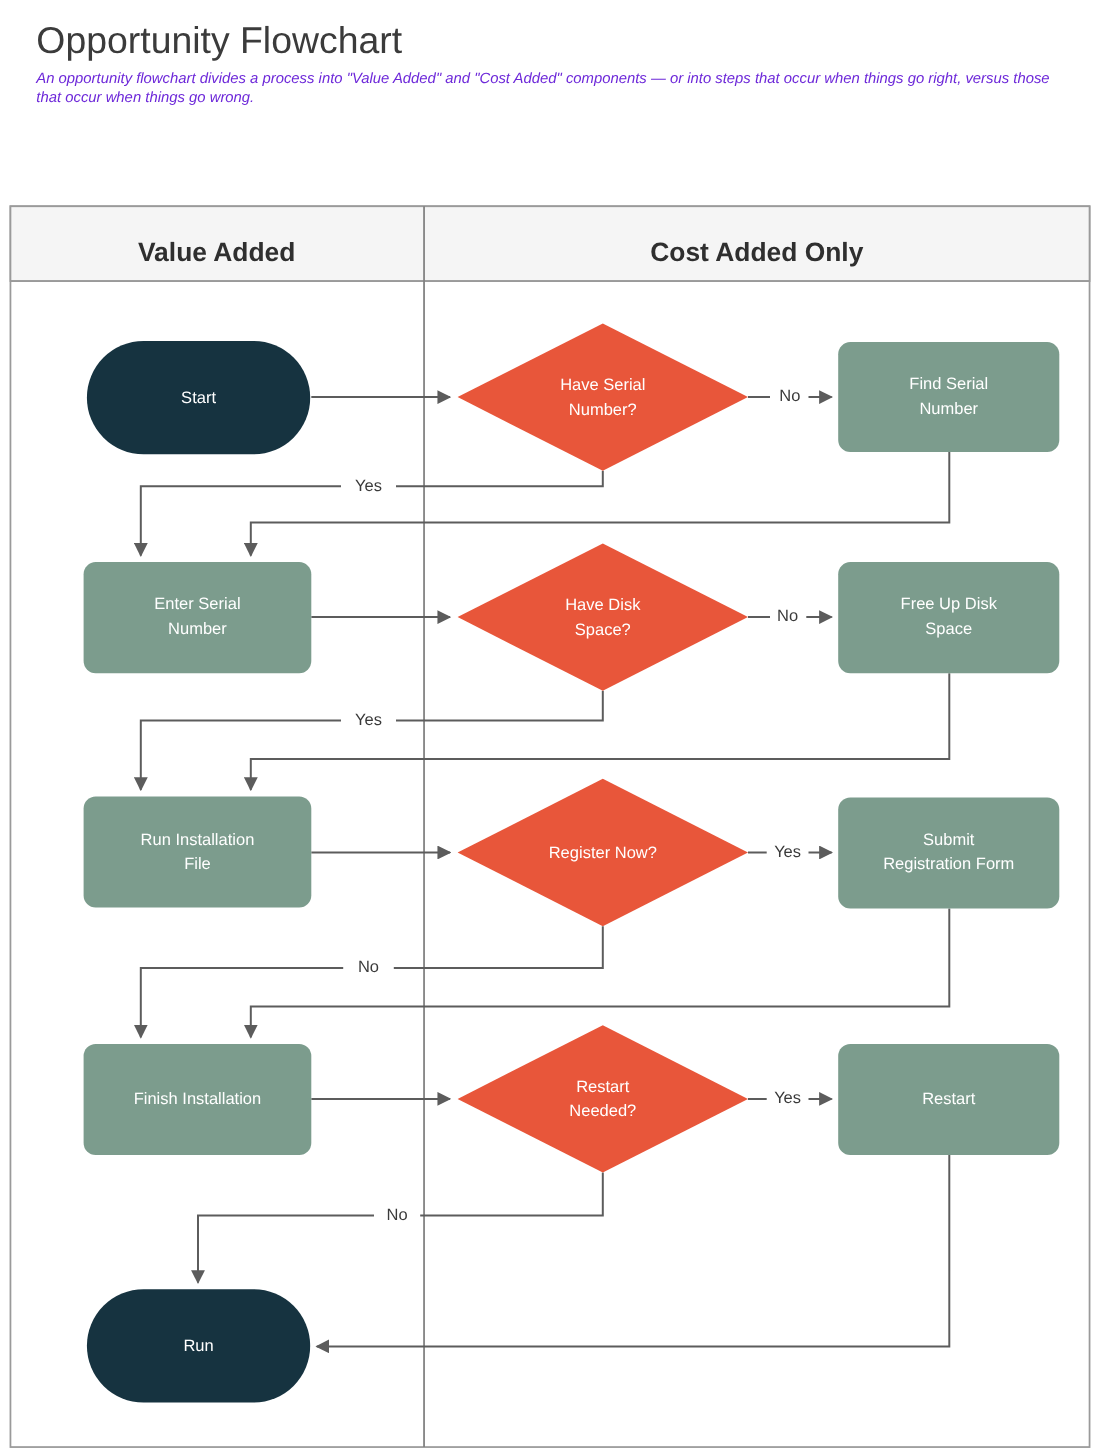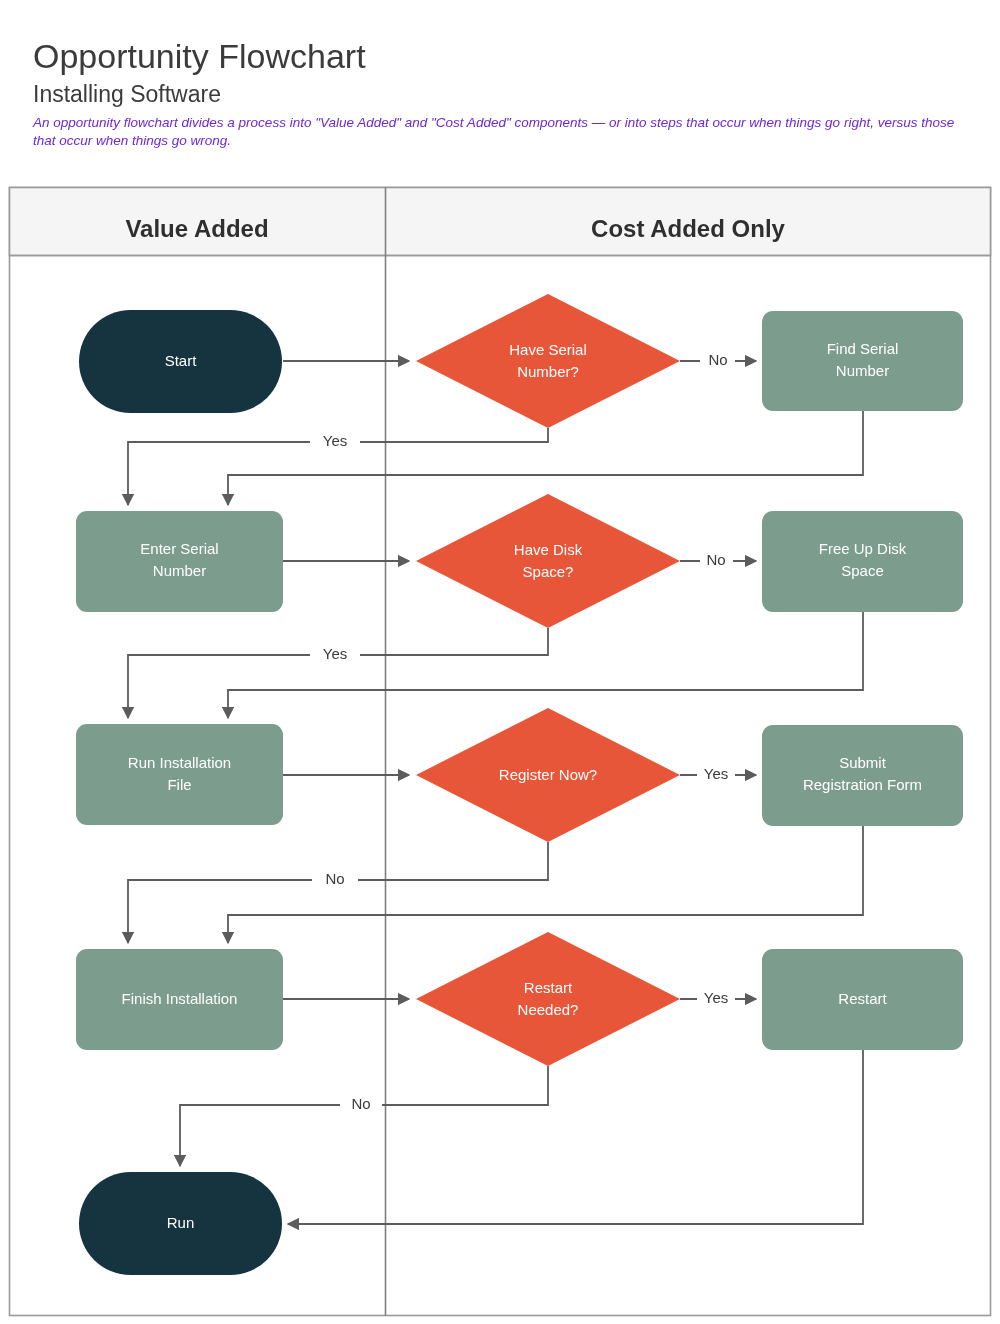--- a/index.html
+++ b/index.html
@@ -4,21 +4,21 @@
 <title>Opportunity Flowchart</title>
 <style>
   html,body{margin:0;padding:0;}
   body{
     width:1000px;height:1324px;background:#ffffff;
     font-family:"Liberation Sans","DejaVu Sans",sans-serif;
     color:#333333;overflow:hidden;
   }
   .page{position:relative;width:1000px;height:1324px;}
 
-  .header-block{position:absolute;left:33px;top:18px;width:945px;margin-top:19px;}
+  .header-block{position:absolute;left:33px;top:18px;width:945px;}
   .doc-title{
     font-size:34px;font-weight:400;color:#3b3b3b;letter-spacing:0px;
     line-height:1.12;margin:0 0 6px 0;
   }
   .doc-subtitle{
     font-size:23px;font-weight:400;color:#3b3b3b;
     line-height:1.15;margin:0 0 6px 0;
   }
   .doc-desc{
     font-size:13.5px;font-style:italic;color:#6d28d9;
@@ -33,21 +33,20 @@
   .col-head{fill:#2f2f2f;font-size:24px;font-weight:bold;}
   .edge-label{fill:#3a3a3a;font-size:15px;}
 </style>
 </head>
 <body>
 
 <div class="page">
 
   <div class="header-block">
     <h1 class="doc-title">Opportunity Flowchart</h1>
-    <h2 class="doc-subtitle">Installing Software</h2>
     <p class="doc-desc">An opportunity flowchart divides a process into "Value Added" and "Cost Added" components — or into steps that occur when things go right, versus those that occur when things go wrong.</p>
   </div>
 
   <div class="chart-wrap">
   <svg class="flow" width="1000" height="1324" viewBox="0 0 1000 1324" xmlns="http://www.w3.org/2000/svg">
     <defs>
       <marker id="arrow" viewBox="0 0 10 10" refX="9" refY="5" markerWidth="7" markerHeight="7" orient="auto-start-reverse">
         <path d="M 0 0 L 10 5 L 0 10 z" fill="#5c5c5c"></path>
       </marker>
     </defs>

